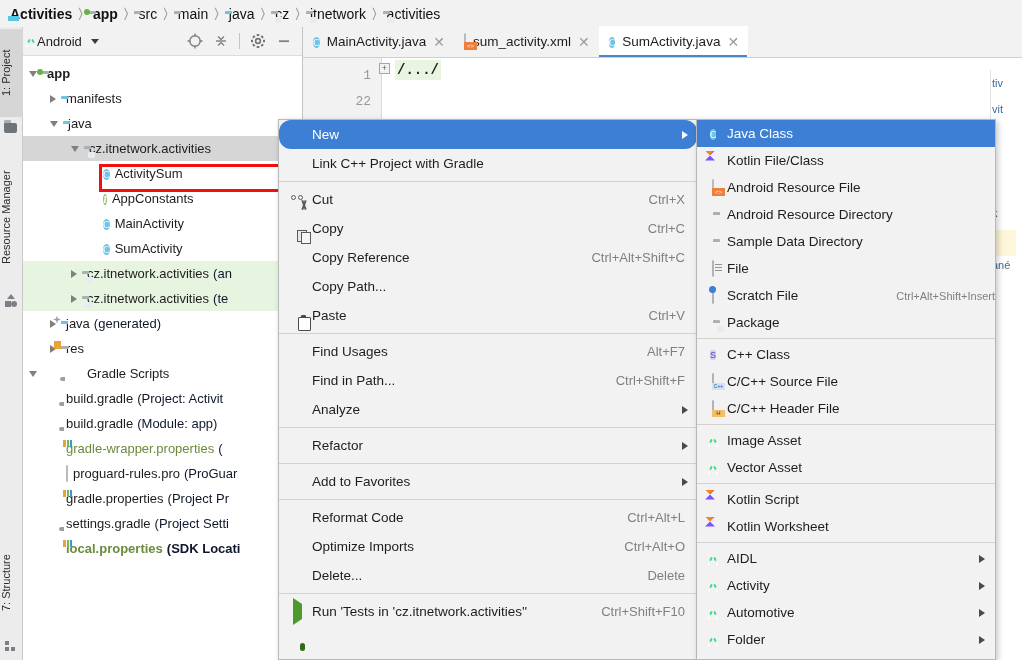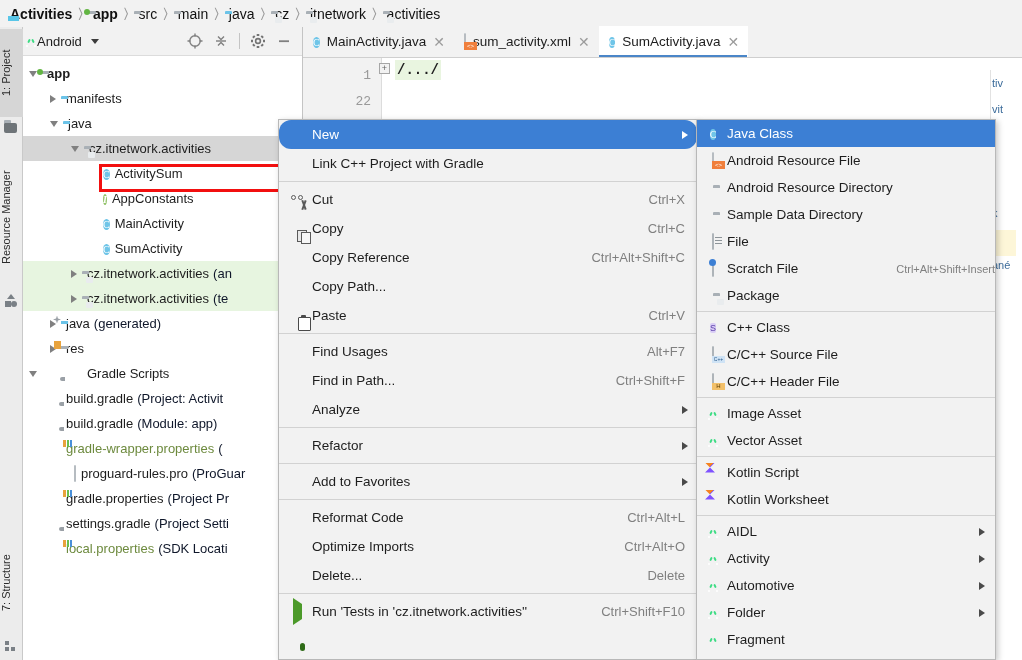--- a/index.html
+++ b/index.html
@@ -475,39 +475,39 @@
           <span class="ic"><span class="gradle-ic"></span></span>
           <span class="tlabel">build.gradle</span>
           <span class="tdim">(Module: app)</span>
         </div>
         <div class="trow" style="padding-left: 27px;">
           <span class="arrow none"></span>
           <span class="ic"><span class="prop-ic"></span></span>
           <span class="tlabel tgreen">gradle-wrapper.properties</span>
           <span class="tdim">(</span>
         </div>
-        <div class="trow" style="padding-left: 40px;">
+        <div class="trow" style="padding-left: 32px;">
           <span class="arrow none"></span>
           <span class="ic"><span class="doc-ic"></span></span>
           <span class="tlabel">proguard-rules.pro</span>
           <span class="tdim">(ProGuar</span>
         </div>
         <div class="trow" style="padding-left: 27px;">
           <span class="arrow none"></span>
           <span class="ic"><span class="prop-ic"></span></span>
           <span class="tlabel">gradle.properties</span>
           <span class="tdim">(Project Pr</span>
         </div>
         <div class="trow" style="padding-left: 27px;">
           <span class="arrow none"></span>
           <span class="ic"><span class="gradle-ic"></span></span>
           <span class="tlabel">settings.gradle</span>
           <span class="tdim">(Project Setti</span>
         </div>
-        <div class="trow" style="padding-left: 27px;">
+        <div class="trow" style="padding-left: 27px; font-weight: bold;">
           <span class="arrow none"></span>
           <span class="ic"><span class="prop-ic"></span></span>
           <span class="tlabel tgreen">local.properties</span>
           <span class="tdim">(SDK Locati</span>
         </div>
       </div>
     <div class="red-box"></div>
   </div>
 
   <div class="editor-area">
@@ -649,20 +649,26 @@
 
   <div class="sub-menu" id="sub-menu">
       <div class="si sel">
         <span class="si-ic">
           <span class="ic"><span class="cls-ic">C</span></span>
         </span>
         <span class="si-label">Java Class</span>
       </div>
       <div class="si">
         <span class="si-ic">
+          <span class="ic"><span class="kt-ic"></span></span>
+        </span>
+        <span class="si-label">Kotlin File/Class</span>
+      </div>
+      <div class="si">
+        <span class="si-ic">
           <span class="ic"><span class="ar-ic"></span></span>
         </span>
         <span class="si-label">Android Resource File</span>
       </div>
       <div class="si">
         <span class="si-ic">
           <span class="ic"><span class="folder"></span></span>
         </span>
         <span class="si-label">Android Resource Directory</span>
       </div>

